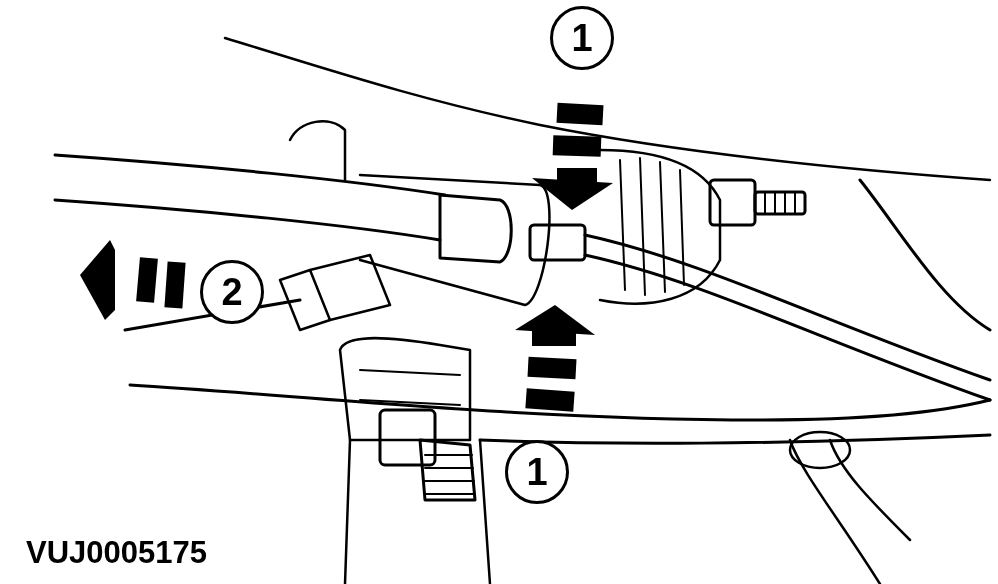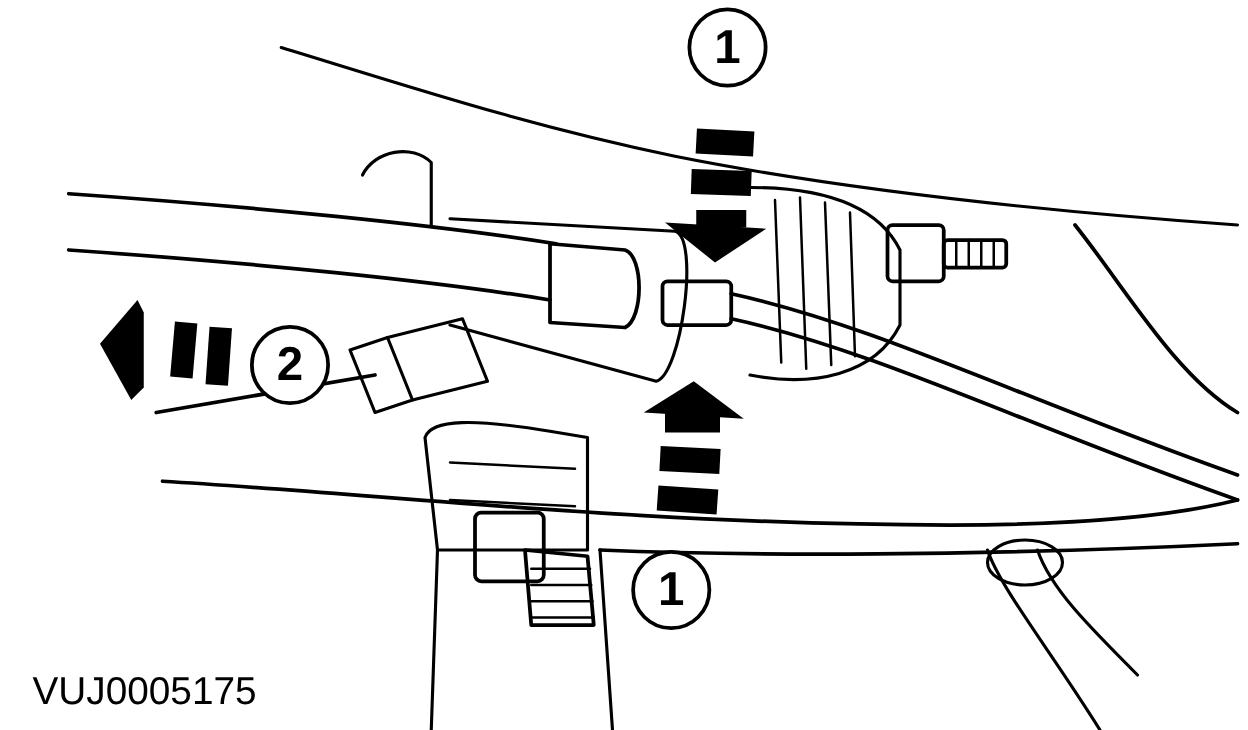--- a/index.html
+++ b/index.html
@@ -1,19 +1,19 @@
 <!DOCTYPE html>
 <html><head>
 <meta charset="utf-8">
 <style>
   html, body { margin: 0; padding: 0; background: #ffffff; }
   body { width: 998px; height: 584px; position: relative; overflow: hidden; font-family: "Liberation Sans", sans-serif; }
   .canvas { position: absolute; left: 0; top: 0; width: 998px; height: 584px; }
   .callout { position: absolute; width: 64px; height: 64px; border: 3px solid #000; border-radius: 50%; box-sizing: border-box; display: flex; align-items: center; justify-content: center; font-size: 38px; font-weight: bold; color: #000; background: #fff; }
-  .caption { position: absolute; left: 26px; top: 535px; font-size: 31px; font-weight: normal; color: #000; letter-spacing: 0px; }
+  .caption { position: absolute; left: 26px; top: 535px; font-size: 31px; font-weight: bold; color: #000; letter-spacing: 0px; }
 </style>
 </head>
 <body>
 
 <svg class="canvas" viewBox="0 0 998 584" xmlns="http://www.w3.org/2000/svg" fill="none" stroke="#000" stroke-width="3" stroke-linecap="round" stroke-linejoin="round">
 
   <path d="M225 38 C 330 70, 420 100, 540 125 C 640 145, 780 165, 990 180" stroke-width="2.5"></path>
   <path d="M860 180 C 900 230, 940 300, 990 330"></path>
   <path d="M130 385 C 300 395, 520 420, 760 420 C 880 420, 950 410, 990 400"></path>
   <path d="M125 330 L 300 300"></path>

